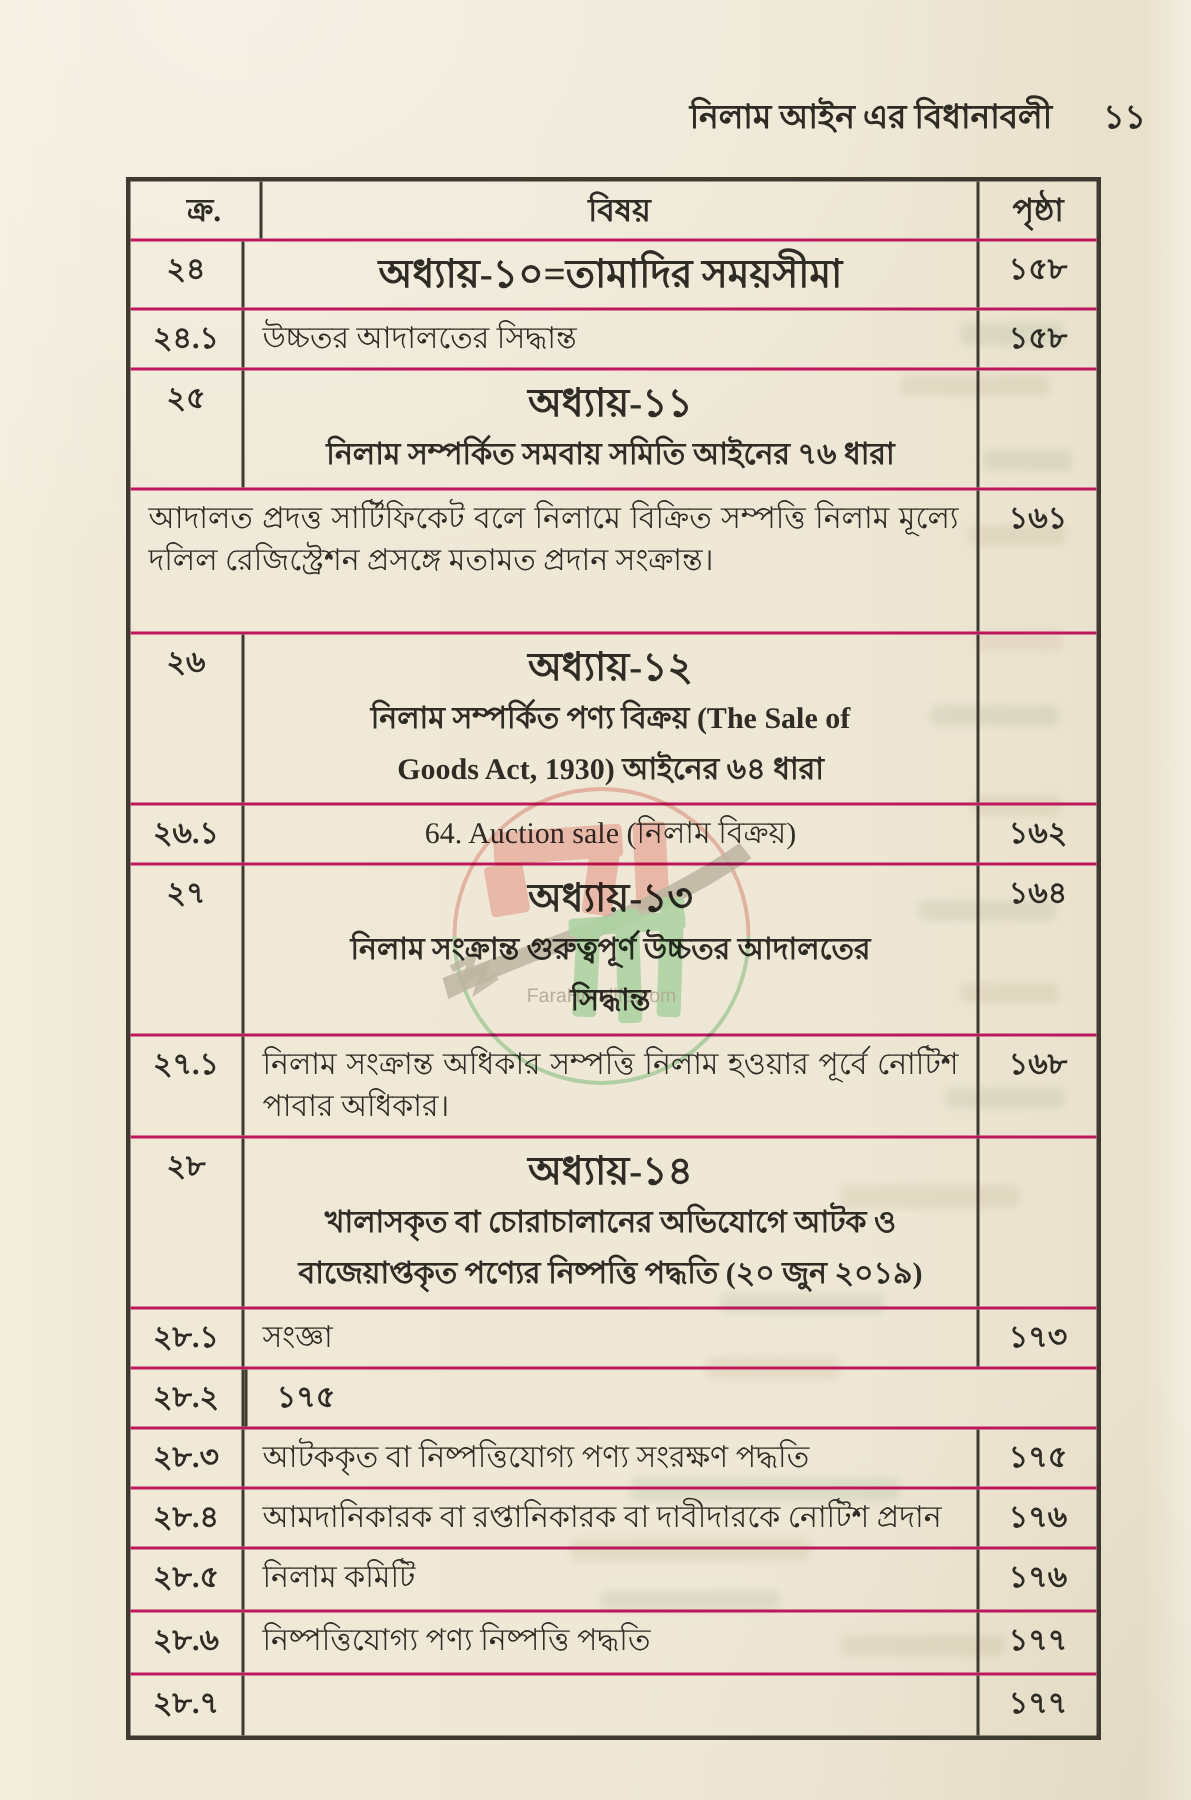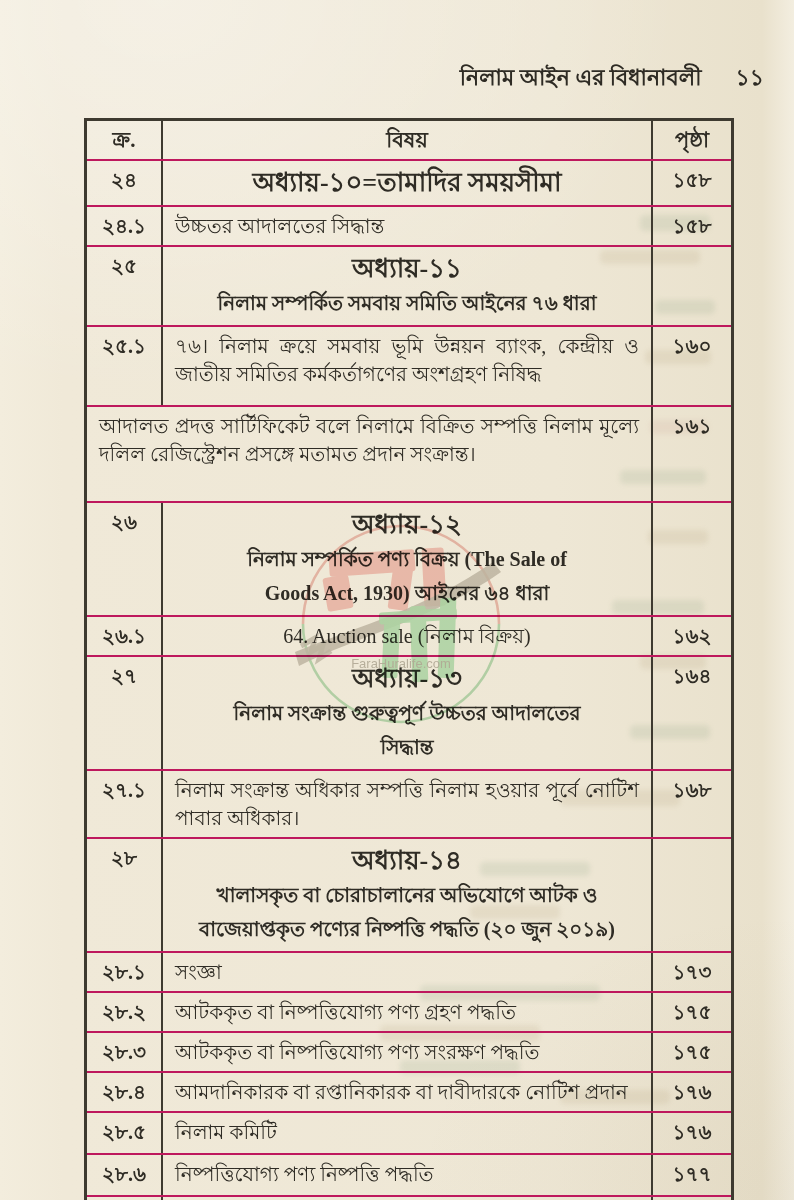--- a/index.html
+++ b/index.html
@@ -27,21 +27,21 @@
     display:flex;justify-content:flex-end;align-items:baseline;gap:34px;
     font-weight:bold;font-size:22px;color:#2e2b24;
   }
 
   .ctable{
     position:absolute;left:84px;top:118px;width:644px;z-index:2;
     border:3px solid #3e3a30;background:transparent;
     font-size:20px;line-height:28px;color:#2f2c25;
   }
   .row{display:flex;align-items:stretch;border-top:2px solid #be185d;}
-  .row:first-child{border-top:none;}
+  .row:first-child{border-top:none;margin-left:12px;}
   .cell{padding:4px 8px;}
   .c-serial{width:58px;flex:0 0 58px;border-right:2px solid #3e3a30;
     text-align:center;font-weight:bold;padding-top:5px;}
   .c-subject{flex:1 1 auto;min-width:0;padding:5px 12px;}
   .c-page{width:62px;flex:0 0 62px;border-left:2px solid #3e3a30;
     text-align:center;font-weight:bold;padding-top:5px;}
   .hdr{font-weight:bold;}
   .hdr .c-subject{text-align:center;font-size:21px;border-radius:17px;}
   .hdr .c-serial,.hdr .c-page{font-size:21px;}
   .chapter .c-subject{text-align:center;font-weight:bold;}
@@ -111,27 +111,20 @@
 
   <div class="row chapter" style="min-height:76px;">
     <div class="cell c-serial">২৫</div>
     <div class="cell c-subject">
       <div class="chapter-line">অধ্যায়-১১</div>
       <div class="chapter-line chapter-title">নিলাম সম্পর্কিত সমবায় সমিতি আইনের ৭৬ ধারা</div>
     </div>
     <div class="cell c-page"></div>
   </div>
 
-  <div class="row justify" style="min-height:78px;">
-    <div class="cell c-serial">২৫.১</div>
-    <div class="cell c-subject">
-      <span class="subject-text">৭৬। নিলাম ক্রয়ে সমবায় ভূমি উন্নয়ন ব্যাংক, কেন্দ্রীয় ও জাতীয় সমিতির কর্মকর্তাগণের অংশগ্রহণ নিষিদ্ধ</span>
-    </div>
-    <div class="cell c-page">১৬০</div>
-  </div>
 
   <div class="row justify" style="min-height:94px;">
     <div class="cell c-subject">
       <span class="subject-text">আদালত প্রদত্ত সার্টিফিকেট বলে নিলামে বিক্রিত সম্পত্তি নিলাম মূল্যে দলিল রেজিস্ট্রেশন প্রসঙ্গে মতামত প্রদান সংক্রান্ত।</span>
     </div>
     <div class="cell c-page">১৬১</div>
   </div>
 
   <div class="row chapter" style="min-height:90px;">
     <div class="cell c-serial">২৬</div>
@@ -182,23 +175,20 @@
   <div class="row" style="min-height:35px;">
     <div class="cell c-serial">২৮.১</div>
     <div class="cell c-subject">
       <span class="subject-text">সংজ্ঞা</span>
     </div>
     <div class="cell c-page">১৭৩</div>
   </div>
 
   <div class="row" style="min-height:38px;">
     <div class="cell c-serial">২৮.২</div>
-    <div class="cell c-subject">
-      <span class="subject-text">আটককৃত বা নিষ্পত্তিযোগ্য পণ্য গ্রহণ পদ্ধতি</span>
-    </div>
     <div class="cell c-page">১৭৫</div>
   </div>
 
   <div class="row" style="min-height:38px;">
     <div class="cell c-serial">২৮.৩</div>
     <div class="cell c-subject">
       <span class="subject-text">আটককৃত বা নিষ্পত্তিযোগ্য পণ্য সংরক্ষণ পদ্ধতি</span>
     </div>
     <div class="cell c-page">১৭৫</div>
   </div>

